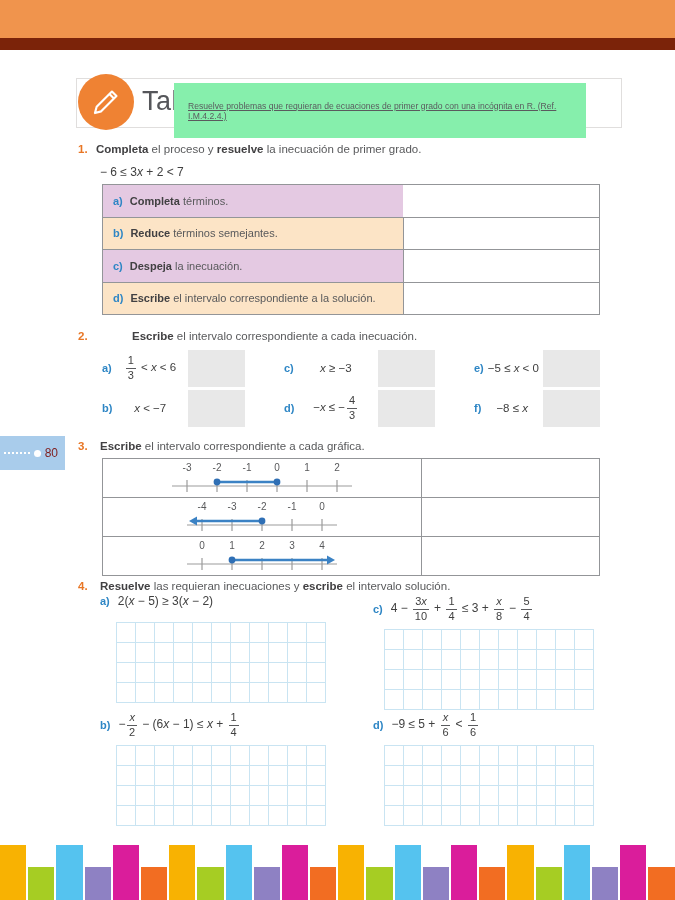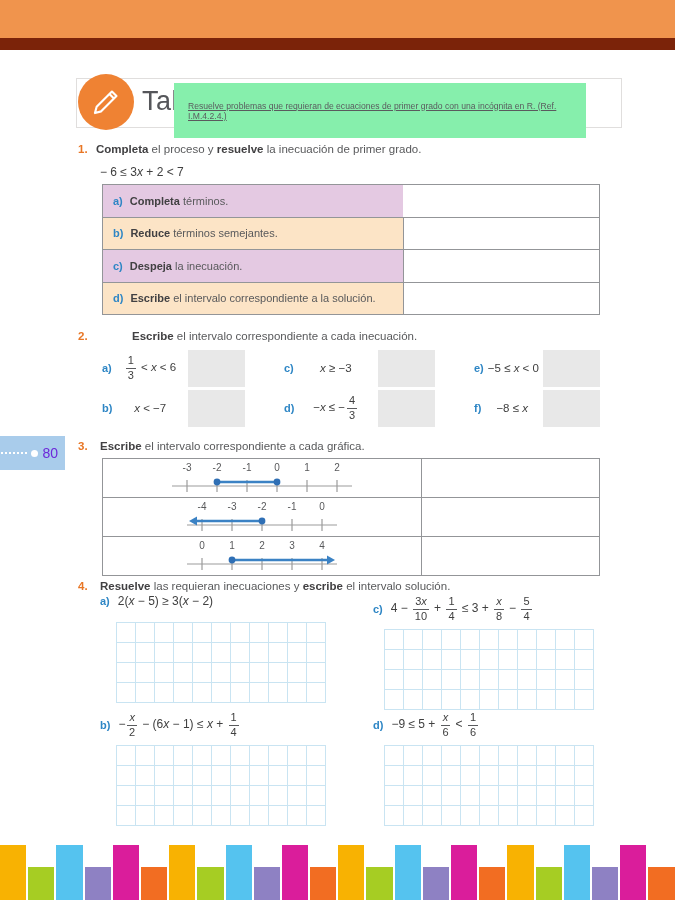--- a/index.html
+++ b/index.html
@@ -55,21 +55,21 @@
   .pos-b { left:102px; top:388px; width:143px; }
   .pos-d { left:284px; top:388px; width:151px; }
   .pos-f { left:474px; top:388px; width:126px; }
   .ex2-item .fgrow { flex:1; text-align:center; }
 
   
   .pagenum-band { position:absolute; left:0; top:436px; width:65px; height:34px; background:#a9cceb;
     display:flex; align-items:center; justify-content:flex-end; padding-right:7px; gap:4px; }
   .pagenum-dots { border-top:2px dotted #ffffff; width:26px; }
   .pagenum-dot { width:7px; height:7px; background:#ffffff; border-radius:50%; }
-  .pagenum-text { font-size:14px; color:#6d28d9; }
+  .pagenum-text { font-size:12px; color:#7f1d1d; }
 
   
   .ex3-table { position:absolute; left:102px; top:458px; width:498px; border:1px solid #939598; border-bottom:none; }
   .ex3-row { display:flex; height:39px; border-bottom:1px solid #939598; }
   .ex3-graphcell { width:318px; display:flex; align-items:center; justify-content:center; }
   .ex3-anscell { flex:1; border-left:1px solid #939598; background:#ffffff; }
 
   
   .ex4-item-head { position:absolute; display:flex; align-items:center; gap:8px; }
   .grid { position:absolute; display:grid; border-top:1px solid #c9e4f2; border-left:1px solid #c9e4f2; background:#ffffff; }

